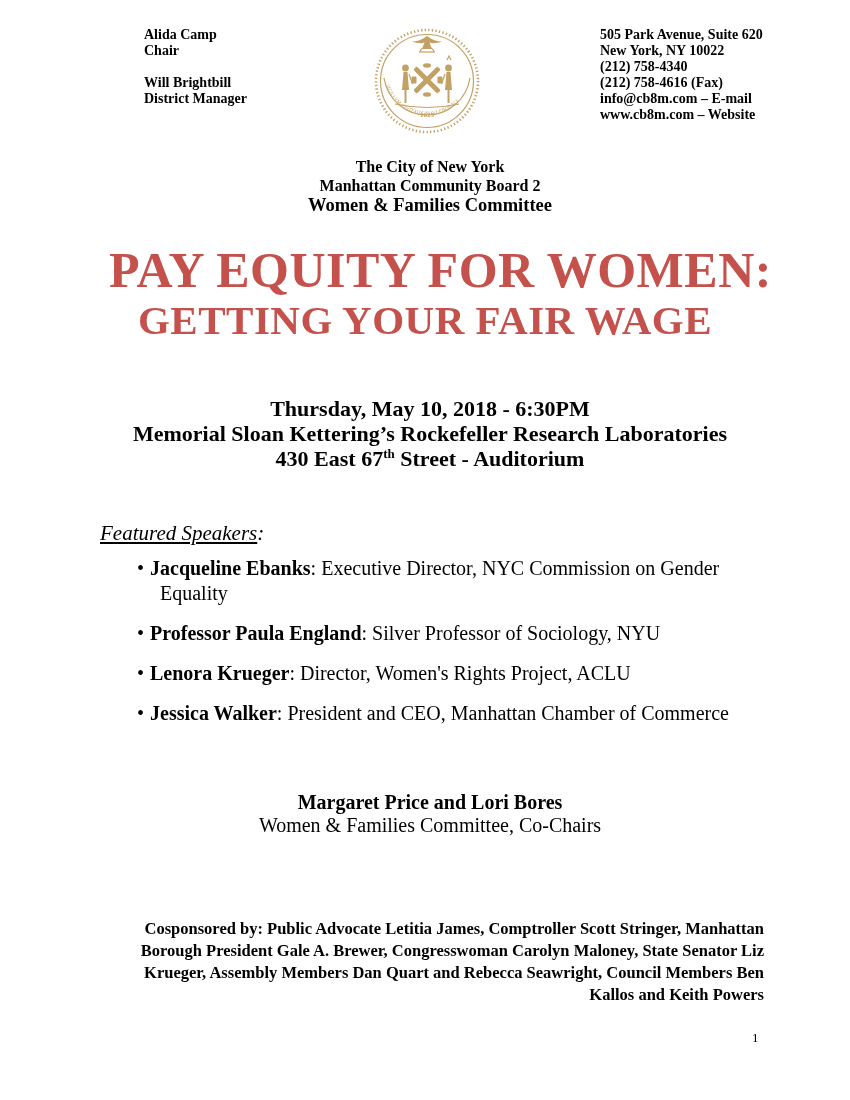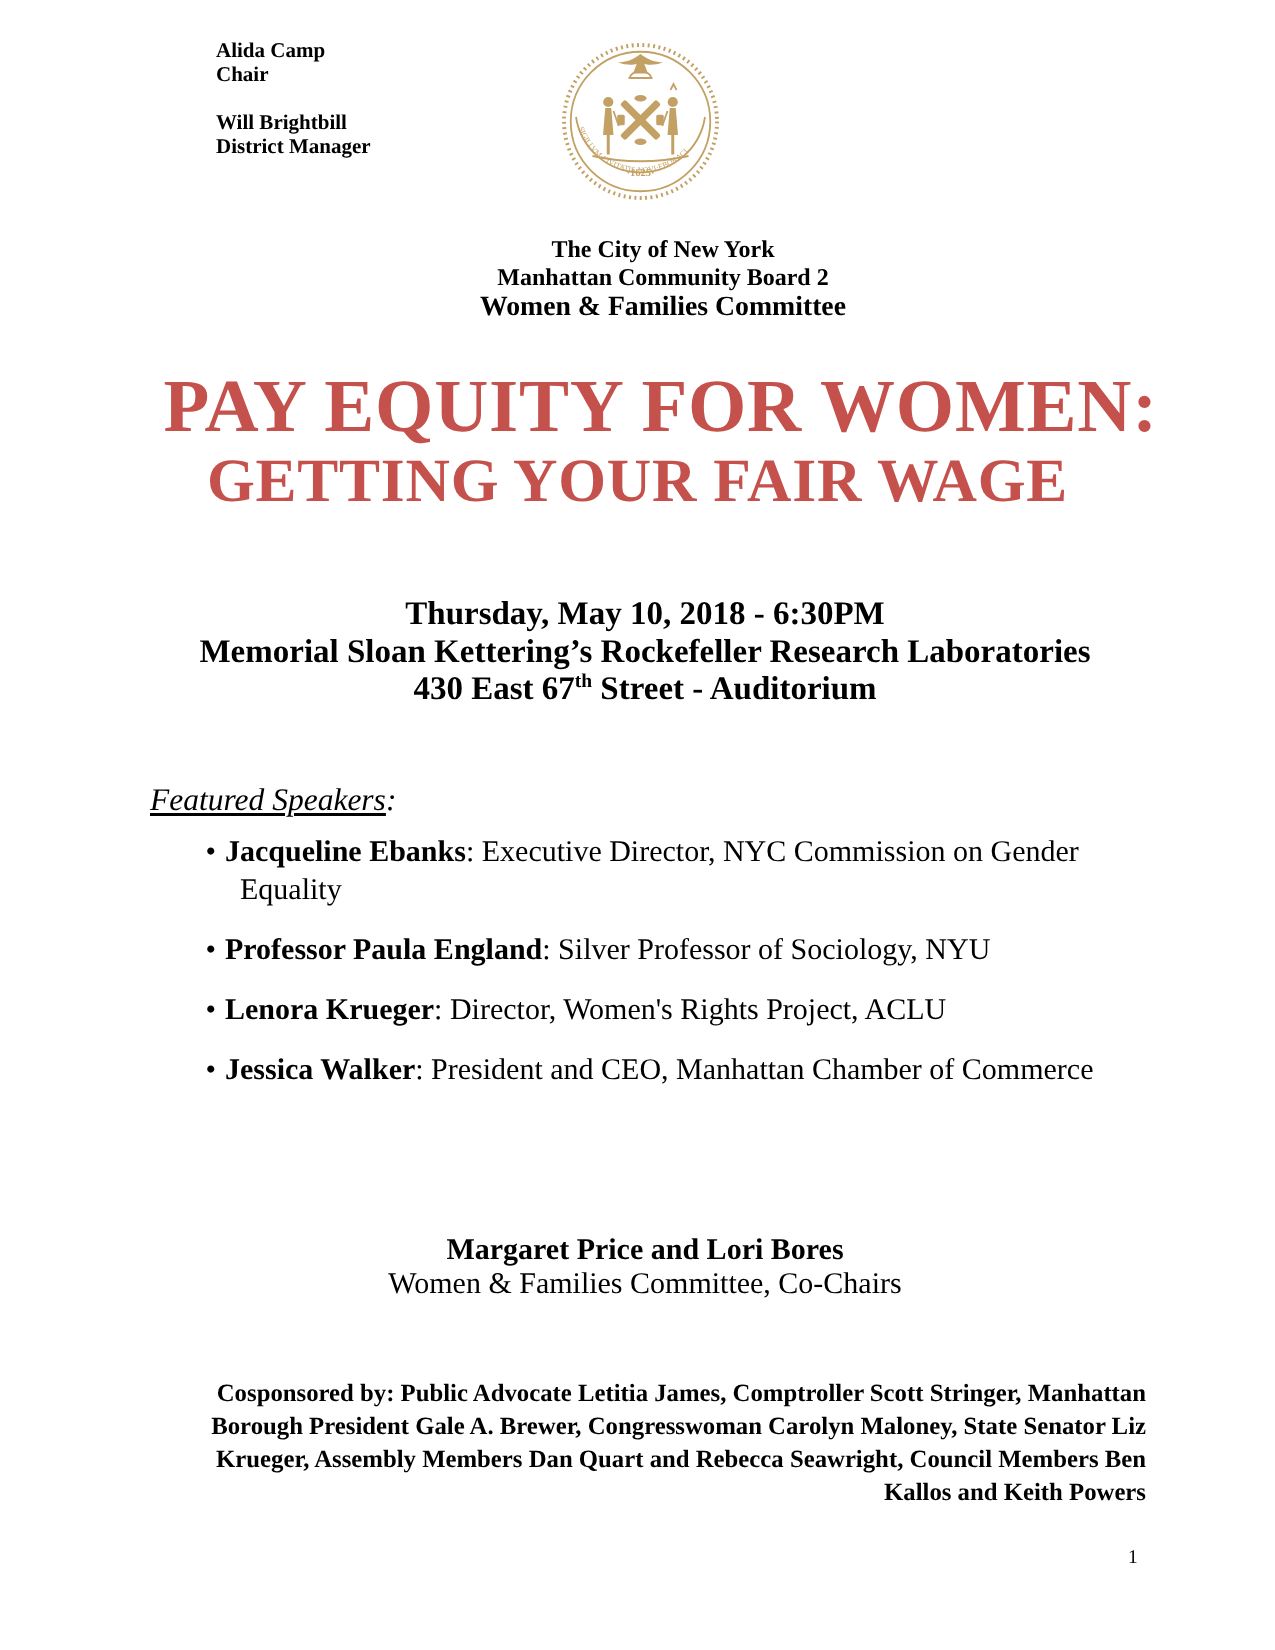--- a/index.html
+++ b/index.html
@@ -10,39 +10,39 @@
     font-family:"Liberation Serif","DejaVu Serif",serif;
     color:#000;
     overflow:hidden;
   }
   
   .hdr-left{position:absolute;left:100px;top:27px;font-size:14px;font-weight:bold;line-height:16px;margin-left:44px;}
   .hdr-left .gap{height:16px;}
   .hdr-right{position:absolute;left:600px;top:27px;font-size:14px;font-weight:bold;line-height:16px;}
   .seal{position:absolute;left:373px;top:26px;width:108px;height:114px;}
   
-  .org{position:absolute;left:112px;top:157px;width:660px;text-align:center;font-weight:bold;}
+  .org{position:absolute;left:100px;top:157px;width:660px;text-align:center;font-weight:bold;}
   .org .l1,.org .l2{font-size:16px;line-height:19px;}
   .org .l3{font-size:18.5px;line-height:21px;}
   
   .title{position:absolute;left:0;top:243px;width:850px;text-align:center;color:#C5514D;font-weight:bold;}
   .title .t1{font-size:50px;line-height:54px;letter-spacing:0.5px;padding-left:31px;}
   .title .t2{font-size:41px;line-height:46px;letter-spacing:0.5px;}
   
   .event{position:absolute;left:100px;top:396px;width:660px;text-align:center;font-weight:bold;font-size:22px;line-height:25px;}
   .event sup{font-size:13px;vertical-align:super;line-height:0;}
   
   .spk-heading{position:absolute;left:100px;top:521px;font-size:21px;font-style:italic;}
   .spk-heading .u{text-decoration:underline;}
   .bullets{position:absolute;left:100px;top:556px;width:640px;list-style:none;margin:0;padding:0;font-size:20px;line-height:25px;}
   .bullets li{position:relative;padding-left:60px;text-indent:-10px;margin-bottom:15px;}
   .bullets li .dot{position:absolute;left:37px;top:0;text-indent:0;}
   .bullets li b{font-weight:bold;}
   
-  .cochairs{position:absolute;left:100px;top:822px;width:660px;text-align:center;font-size:20px;line-height:23px;}
+  .cochairs{position:absolute;left:100px;top:791px;width:660px;text-align:center;font-size:20px;line-height:23px;}
   .cochairs .names{font-weight:bold;}
   
   .cosponsors{position:absolute;left:100px;top:918px;width:664px;font-weight:bold;font-size:16.5px;line-height:22px;text-align:right;}
   
   .pagenum{position:absolute;left:752px;top:1030px;font-size:13px;}
 </style>
 </head>
 <body>
 
 <div class="page">
@@ -88,20 +88,28 @@
 
         <path id="sealarc" d="M11 52 A43.5 43.5 0 0 0 97 52"></path>
       </g>
       <text font-size="7" font-weight="bold" fill="#C3A164" x="54" y="91" text-anchor="middle" font-family="Liberation Serif, serif">·1625·</text>
       <text font-size="5.2" fill="#C3A164" font-family="Liberation Serif, serif">
         <textPath href="#sealarc" startOffset="6%">SIGILLVM·CIVITATIS·NOVI·EBORACI</textPath>
       </text>
     </svg>
   </div>
 
+  <div class="hdr-right">
+    <div>505 Park Avenue, Suite 620</div>
+    <div>New York, NY 10022</div>
+    <div>(212) 758-4340</div>
+    <div>(212) 758-4616 (Fax)</div>
+    <div>info@cb8m.com – E-mail</div>
+    <div>www.cb8m.com – Website</div>
+  </div>
 
   <div class="org">
     <div class="l1">The City of New York</div>
     <div class="l2">Manhattan Community Board 2</div>
     <div class="l3">Women &amp; Families Committee</div>
   </div>
 
   <div class="title">
     <div class="t1">PAY EQUITY FOR WOMEN:</div>
     <div class="t2">GETTING YOUR FAIR WAGE</div>

